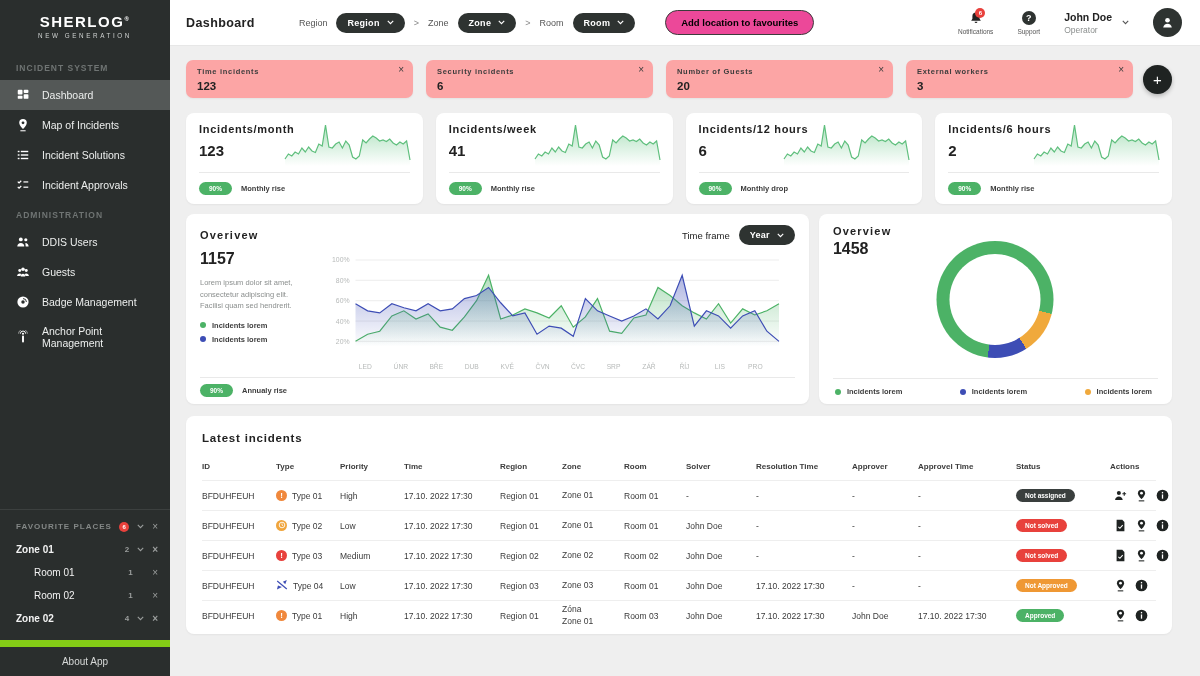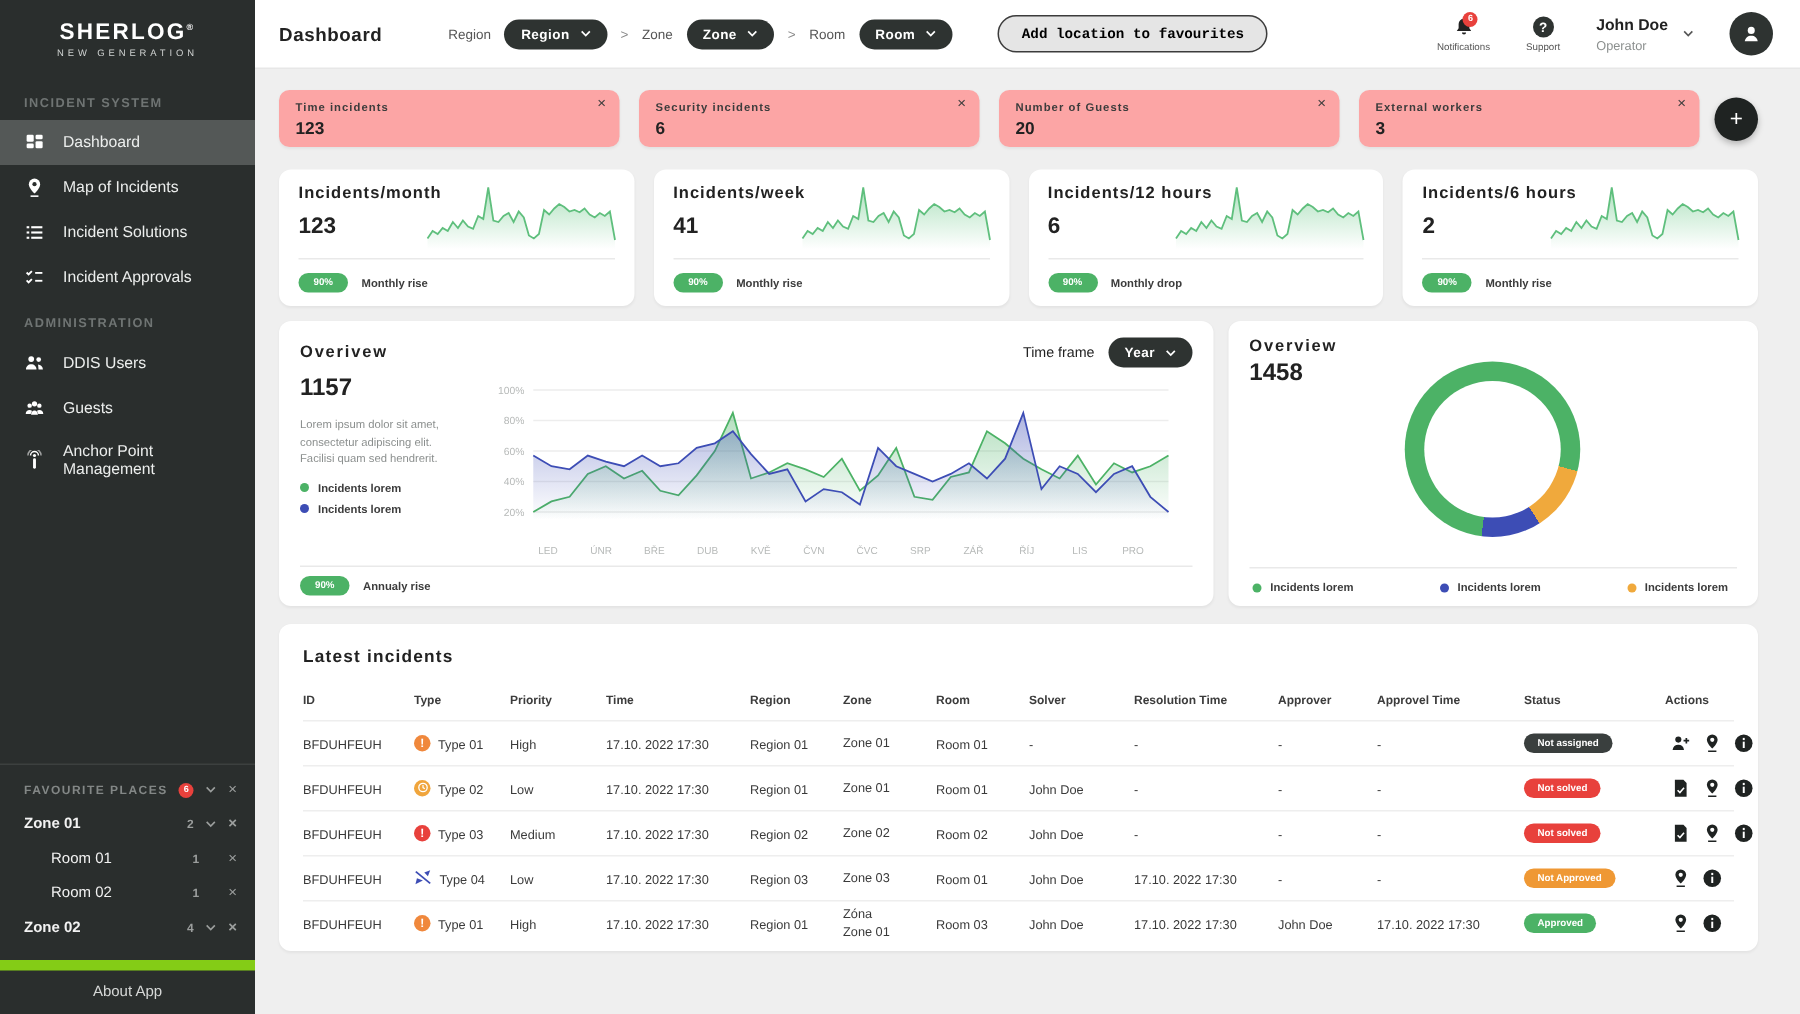--- a/index.html
+++ b/index.html
@@ -34,22 +34,22 @@
   
   .main { flex:1; display:flex; flex-direction:column; min-width:0; }
   .topbar { height:46px; min-height:46px; background:#fff; display:flex; align-items:center; padding:0 18px 0 16px; border-bottom:1px solid #e7e7e7; }
   .topbar-title { font-size:12.5px; font-weight:bold; letter-spacing:.4px; margin-right:44px; }
   .crumbs { display:flex; align-items:center; gap:9px; }
   .crumb-label { font-size:9px; color:#555; }
   .pill-dark { background:#2e3331; color:#fff; border:none; border-radius:12px; padding:5px 11px; font-size:9px; font-weight:bold;
                display:inline-flex; align-items:center; gap:7px; cursor:pointer; font-family:inherit; letter-spacing:.3px; }
   .chev svg { width:7px; height:5px; display:block; }
   .crumb-sep { color:#888; font-size:9px; }
-  .btn-outline { margin-left:30px; border:1px solid #3c3c3c; background:#e5e5e5; border-radius:13px; padding:6px 15px;
-                 font-size:9.5px; font-weight:bold; cursor:pointer; font-family:Liberation Mono, monospace; }
+  .btn-outline { margin-left:30px; border:1px solid #3c3c3c; background:#ec4899; border-radius:13px; padding:6px 15px;
+                 font-size:9.5px; font-weight:bold; cursor:pointer; font-family:Liberation Sans, sans-serif; }
   .topbar-right { margin-left:auto; display:flex; align-items:center; gap:24px; }
   .icon-stack { display:flex; flex-direction:column; align-items:center; gap:3px; font-size:6.5px; color:#555; position:relative; cursor:pointer; }
   .icon-stack svg { width:14px; height:14px; }
   .bell-badge { position:absolute; top:-3px; right:8px; }
   .qmark { width:14px; height:14px; border-radius:50%; background:#2e3331; color:#fff; font-size:9px; font-weight:bold;
            display:flex; align-items:center; justify-content:center; }
   .user-block { display:flex; align-items:center; gap:10px; cursor:pointer; }
   .user-name { font-size:10.5px; font-weight:bold; }
   .user-role { font-size:8.5px; color:#8b8f8e; margin-top:2px; }
   .user-chev { color:#555; }
@@ -188,20 +188,30 @@
         <div class="nav-item">
           <span class="nav-icon">
             <svg viewBox="0 0 16 16" fill="currentColor">
               <circle cx="4.3" cy="6.2" r="1.7"></circle>
               <circle cx="11.7" cy="6.2" r="1.7"></circle>
               <circle cx="8" cy="4.8" r="2"></circle>
               <path d="M1.3 12.6c0-1.8 1.3-3 3-3 .7 0 1.4.2 1.9.7-.6.7-1 1.4-1 2.3zM14.7 12.6c0-1.8-1.3-3-3-3-.7 0-1.4.2-1.9.7.6.7 1 1.4 1 2.3zM5.4 13.1c0-1.9 1.1-3.2 2.6-3.2s2.6 1.3 2.6 3.2z"></path>
             </svg>
           </span>
           <span>Guests</span>
+        </div>
+        <div class="nav-item">
+          <span class="nav-icon">
+            <svg viewBox="0 0 16 16">
+              <circle cx="8" cy="8" r="6.4" fill="currentColor"></circle>
+              <circle cx="8" cy="8" r="2" fill="#2a2e2d"></circle>
+              <path d="M8 4.1a3.9 3.9 0 0 1 3.9 3.9" stroke="#2a2e2d" stroke-width="1.1" fill="none"></path>
+            </svg>
+          </span>
+          <span>Badge Management</span>
         </div>
         <div class="nav-item">
           <span class="nav-icon">
             <svg viewBox="0 0 16 16" fill="currentColor">
               <rect x="6.9" y="6.2" width="2.2" height="8" rx="1"></rect>
               <circle cx="8" cy="4.2" r="1.2"></circle>
               <path d="M5 4.2a3 3 0 0 1 6 0" stroke="currentColor" stroke-width="1.1" fill="none"></path>
               <path d="M3 4.2a5 5 0 0 1 10 0" stroke="currentColor" stroke-width="1.1" fill="none" opacity=".55"></path>
             </svg>
           </span>

